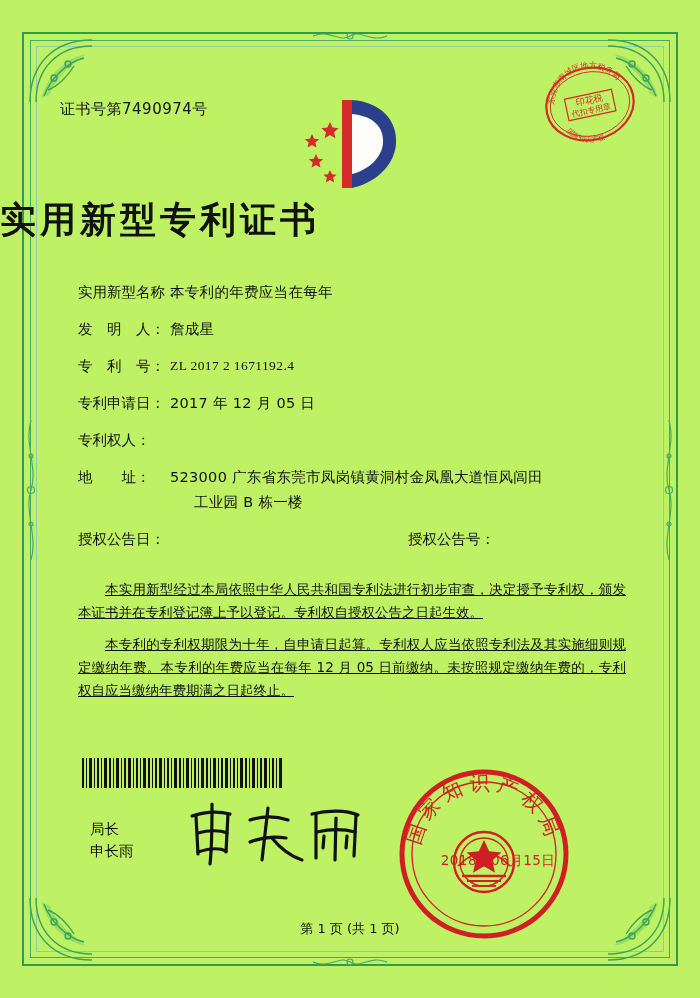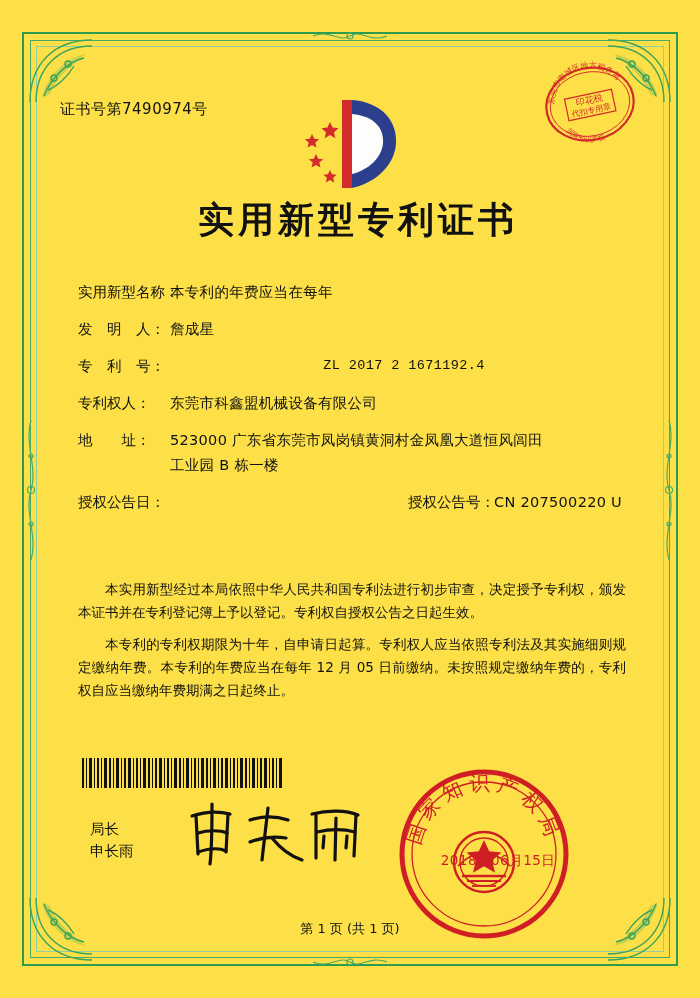--- a/index.html
+++ b/index.html
@@ -15,21 +15,21 @@
     position: relative;
     overflow: hidden;
   }
 
   
   .certificate {
     position: absolute;
     left: 0; top: 0;
     width: 700px;
     height: 998px;
-    background: #fde047;
+    background: #bef264;
   }
 
   
   .border-outer {
     position: absolute;
     left: 22px; top: 32px;
     width: 656px; height: 934px;
     border: 2px solid #2e9b4e;
     box-sizing: border-box;
   }
@@ -96,27 +96,26 @@
     top: 56px;
     width: 96px;
     height: 96px;
   }
 
   .title {
     position: absolute;
     left: 0;
     right: 0;
     top: 196px;
-    text-align: center;
+    text-align: left;
     font-family: "DejaVu Serif", "Liberation Serif", serif;
     font-weight: bold;
     font-size: 36px;
     letter-spacing: 4px;
     color: #111;
-    margin-left: 16px;
   }
 
   
   .fields {
     position: absolute;
     left: 78px;
     top: 282px;
     width: 560px;
     font-size: 14.5px;
     color: #111;
@@ -133,26 +132,26 @@
     letter-spacing: 0px;
     white-space: nowrap;
   }
   .field-value {
     flex: 1;
     letter-spacing: 0.3px;
   }
   .field-value .line2 {
     display: block;
     margin-top: 5px;
+    margin-left: 24px;
   }
   .mono-num {
-    font-family: Liberation Mono, monospace;
+    font-family: Liberation Serif, serif;
     font-size: 13.5px;
     letter-spacing: 0.4px;
-    text-align: center;
   }
 
   .two-col {
     display: flex;
   }
   .two-col .col-left { width: 330px; display: flex; }
   .two-col .col-right { flex: 1; display: flex; }
 
   
   .paragraphs {
@@ -161,20 +160,21 @@
     top: 578px;
     width: 548px;
     font-size: 13.5px;
     line-height: 23px;
     color: #111;
     text-align: justify;
   }
   .paragraphs p {
     margin: 0 0 9px 0;
     text-indent: 27px;
+    text-decoration: underline;
   }
 
   
   .barcode {
     position: absolute;
     left: 82px;
     top: 758px;
     width: 200px;
     height: 30px;
   }
@@ -359,41 +359,43 @@
     <div class="field-row">
       <div class="field-label">发　明　人：</div>
       <div class="field-value">詹成星</div>
     </div>
 
     <div class="field-row">
       <div class="field-label">专　利　号：</div>
       <div class="field-value mono-num">ZL 2017 2 1671192.4</div>
     </div>
 
+    <div class="field-row">
+      <div class="field-label">专利申请日：</div>
+      <div class="field-value">2017 年 12 月 05 日</div>
+    </div>
 
     <div class="field-row">
       <div class="field-label">专利权人：</div>
-      <div class="field-value">东莞市科鑫盟机械设备有限公司</div>
     </div>
 
     <div class="field-row">
       <div class="field-label">地　　址：</div>
       <div class="field-value">
         <span>523000  广东省东莞市凤岗镇黄洞村金凤凰大道恒风闾田</span>
         <span class="line2">工业园 B 栋一楼</span>
       </div>
     </div>
 
     <div class="field-row two-col">
       <div class="col-left">
         <div class="field-label">授权公告日：</div>
       </div>
       <div class="col-right">
         <div class="field-label" style="width:86px">授权公告号：</div>
-        <div class="field-value">CN 207500220 U</div>
       </div>
     </div>
 
   </div>
 
   <div class="paragraphs">
     <p>本实用新型经过本局依照中华人民共和国专利法进行初步审查，决定授予专利权，颁发本证书并在专利登记簿上予以登记。专利权自授权公告之日起生效。</p>
     <p>本专利的专利权期限为十年，自申请日起算。专利权人应当依照专利法及其实施细则规定缴纳年费。本专利的年费应当在每年 12 月 05 日前缴纳。未按照规定缴纳年费的，专利权自应当缴纳年费期满之日起终止。</p>
   </div>
 

